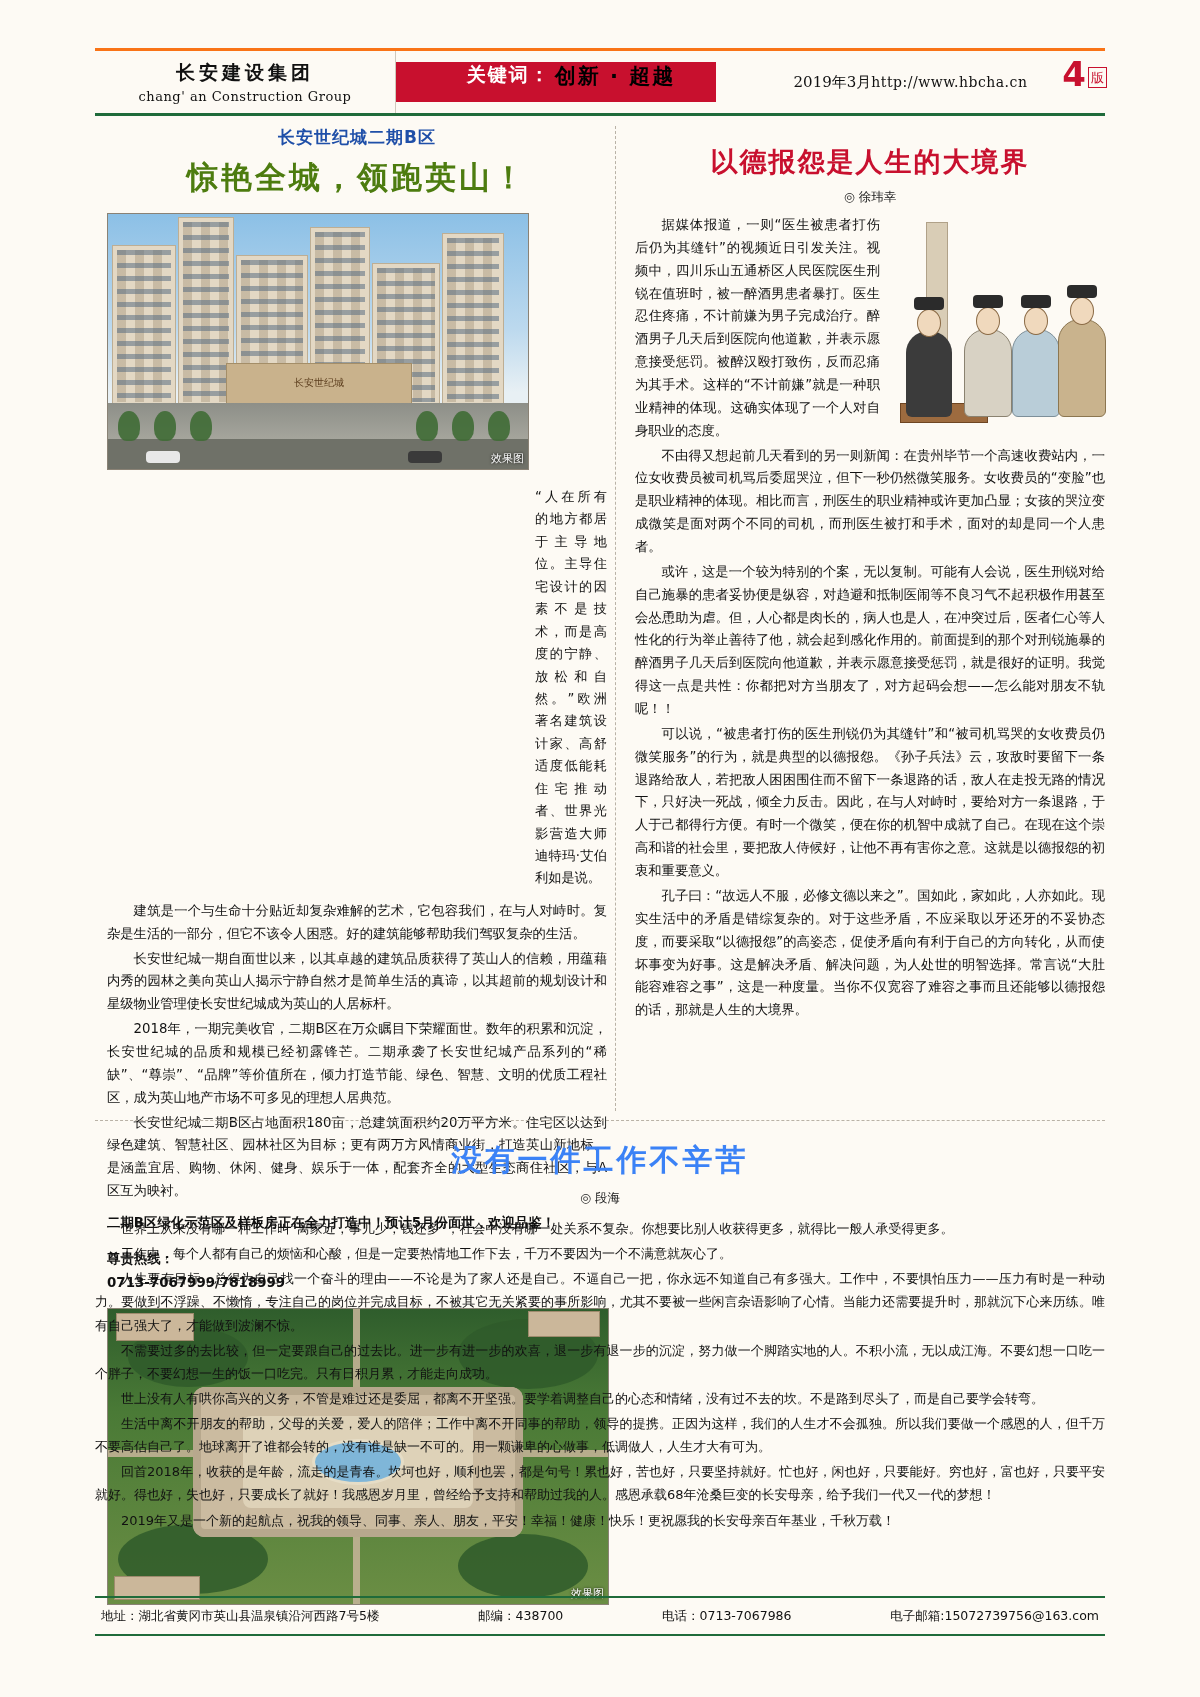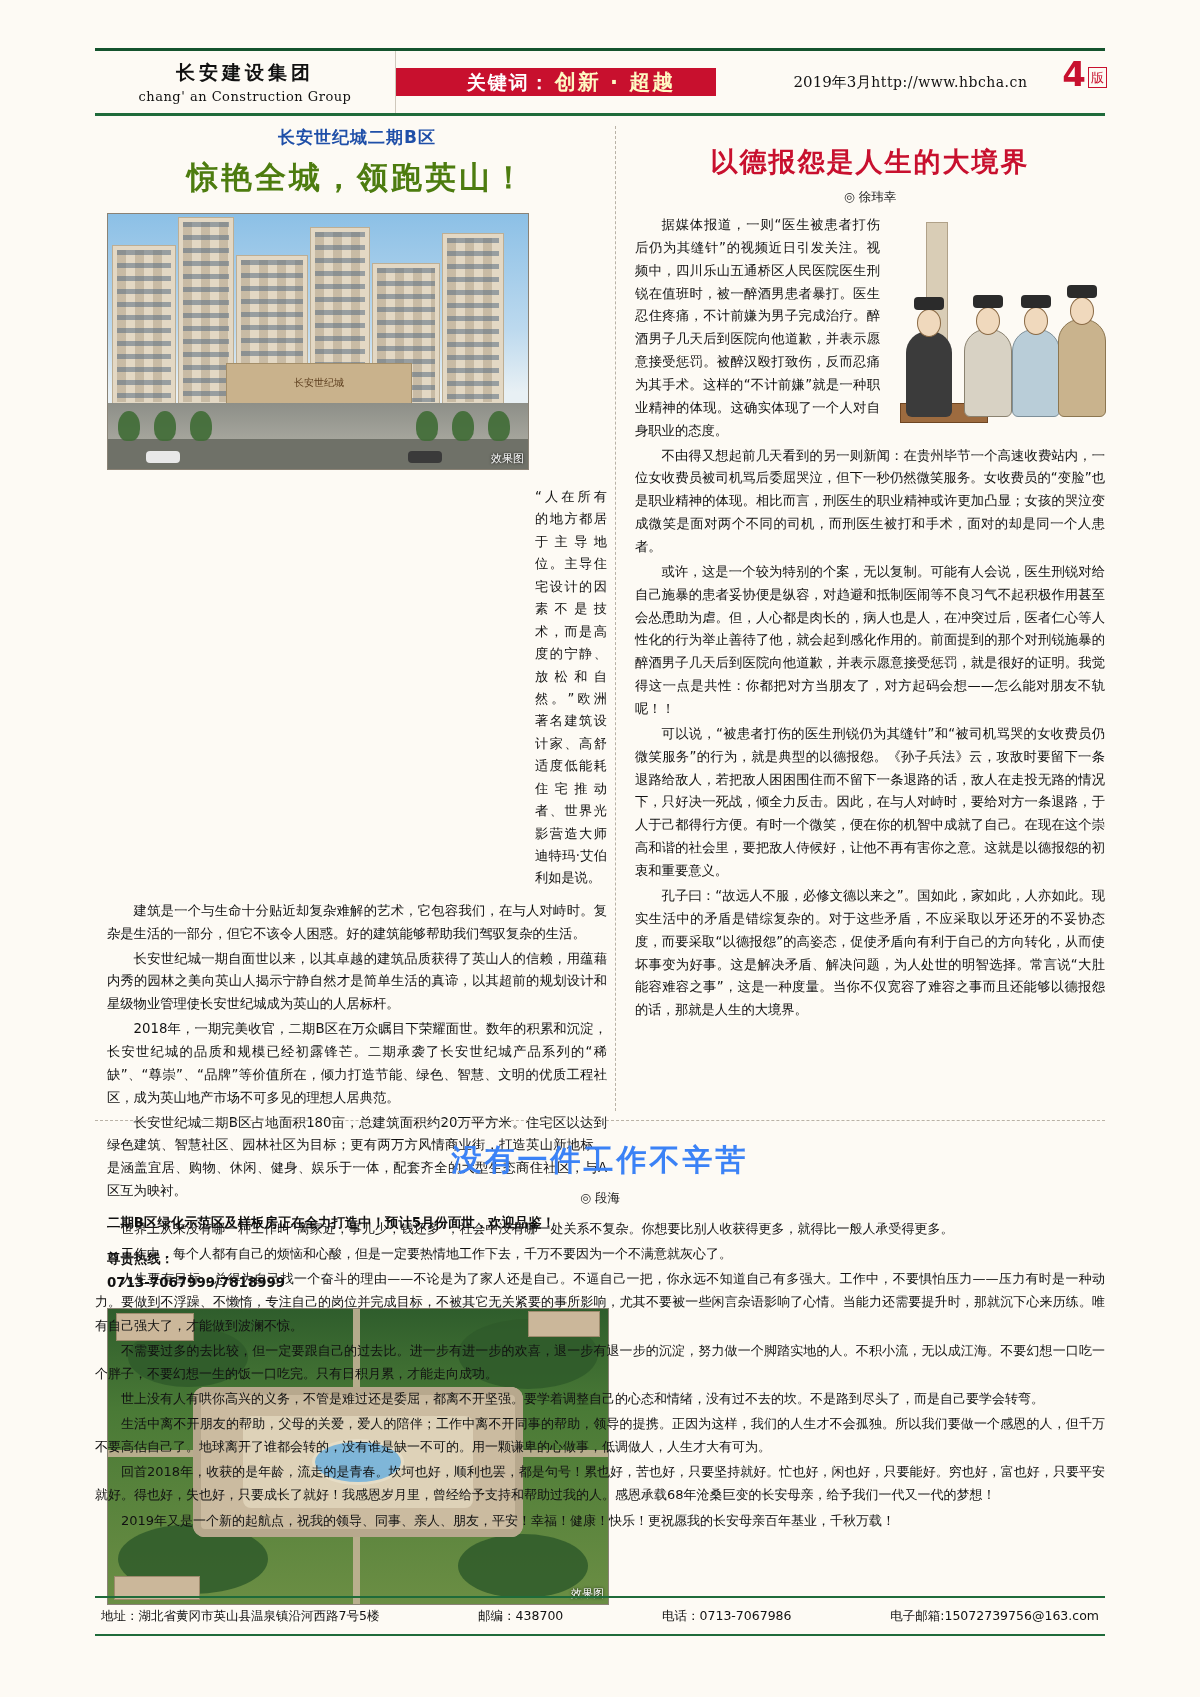--- a/index.html
+++ b/index.html
@@ -11,47 +11,47 @@
     position:relative;
     overflow:hidden;
   }
   .page{
     position:absolute;left:0;top:0;width:1200px;height:1697px;
     background:#fdfaf4;
   }
   
   .masthead{
     position:absolute;left:95px;top:48px;width:1010px;height:62px;
-    border-top:3px solid #14532d;
+    border-top:3px solid #f97316;
     border-bottom:3px solid #1f6b3a;
     display:flex;align-items:stretch;
   }
   .mh-left{
     width:300px;display:flex;flex-direction:column;justify-content:center;
     align-items:center;border-right:1px solid #cfc8bc;
   }
   .mh-left .cn{
     font-family:"DejaVu Sans", sans-serif;
     font-weight:bold;font-size:19px;letter-spacing:4px;color:#111;
   }
   .mh-left .en{
     font-size:13px;letter-spacing:.5px;color:#111;margin-top:3px;
     font-family:"DejaVu Serif", serif;
   }
   .mh-mid{
     width:320px;display:flex;align-items:center;justify-content:center;
   }
   .kw-banner{
-    background:#c8102e;color:#fff;width:300px;height:28px;
-    display:flex;align-items:flex-end;justify-content:center;
+    background:#c8102e;color:#fff;width:300px;height:40px;
+    display:flex;align-items:flex-start;justify-content:center;
     font-family:"DejaVu Sans", sans-serif;
     font-size:20px;font-weight:bold;letter-spacing:2px;padding-left:30px;
   }
   .kw-banner .kw-label{font-size:19px;}
-  .kw-banner .kw-val{color:#fef9c3;font-size:21px;margin-left:4px;}
+  .kw-banner .kw-val{color:#000000;font-size:21px;margin-left:4px;}
   .mh-right{
     flex:1;display:flex;flex-direction:row;align-items:center;justify-content:center;
     font-size:14px;line-height:1.5;color:#111;position:relative;
   }
   .mh-right .date{font-size:15px;}
   .mh-right .url{font-size:14px;letter-spacing:.5px;}
   .pageno{
     position:absolute;right:-2px;top:6px;display:flex;align-items:flex-end;
   }
   .pageno .num{

